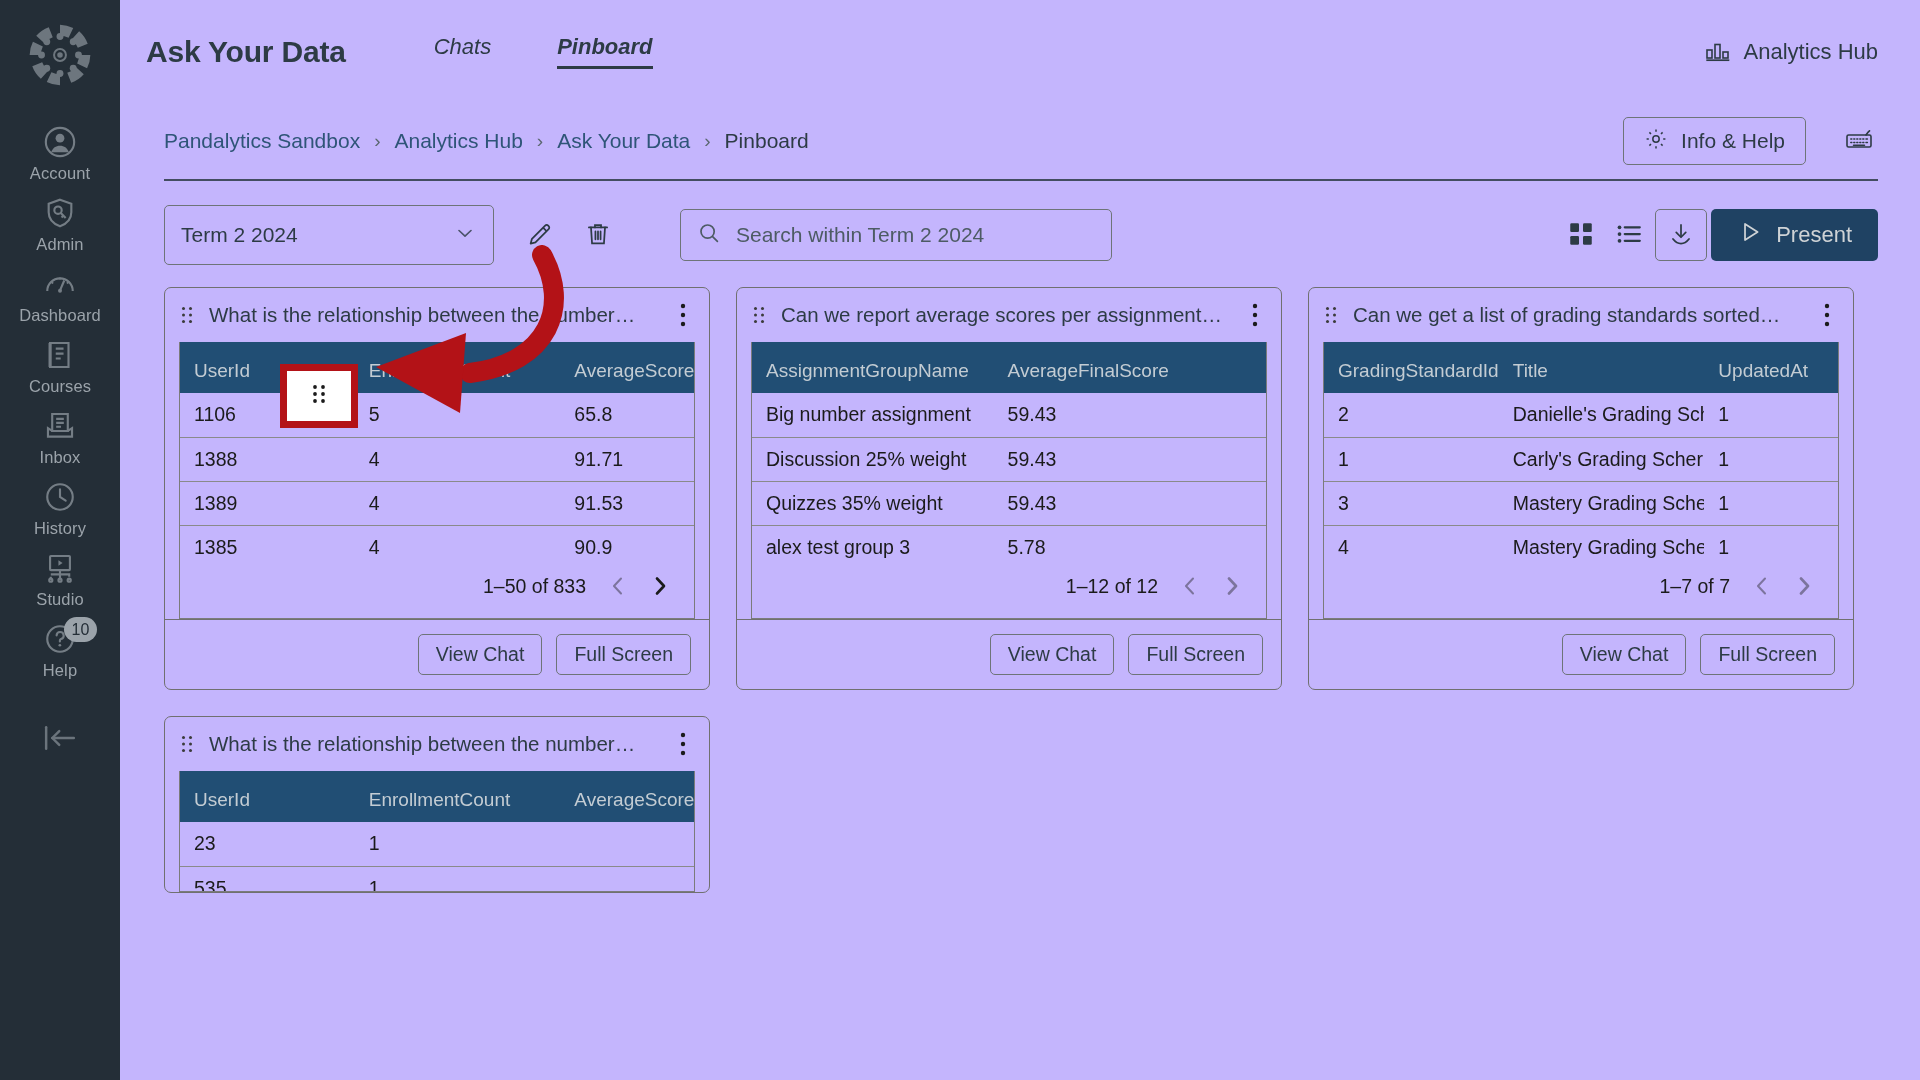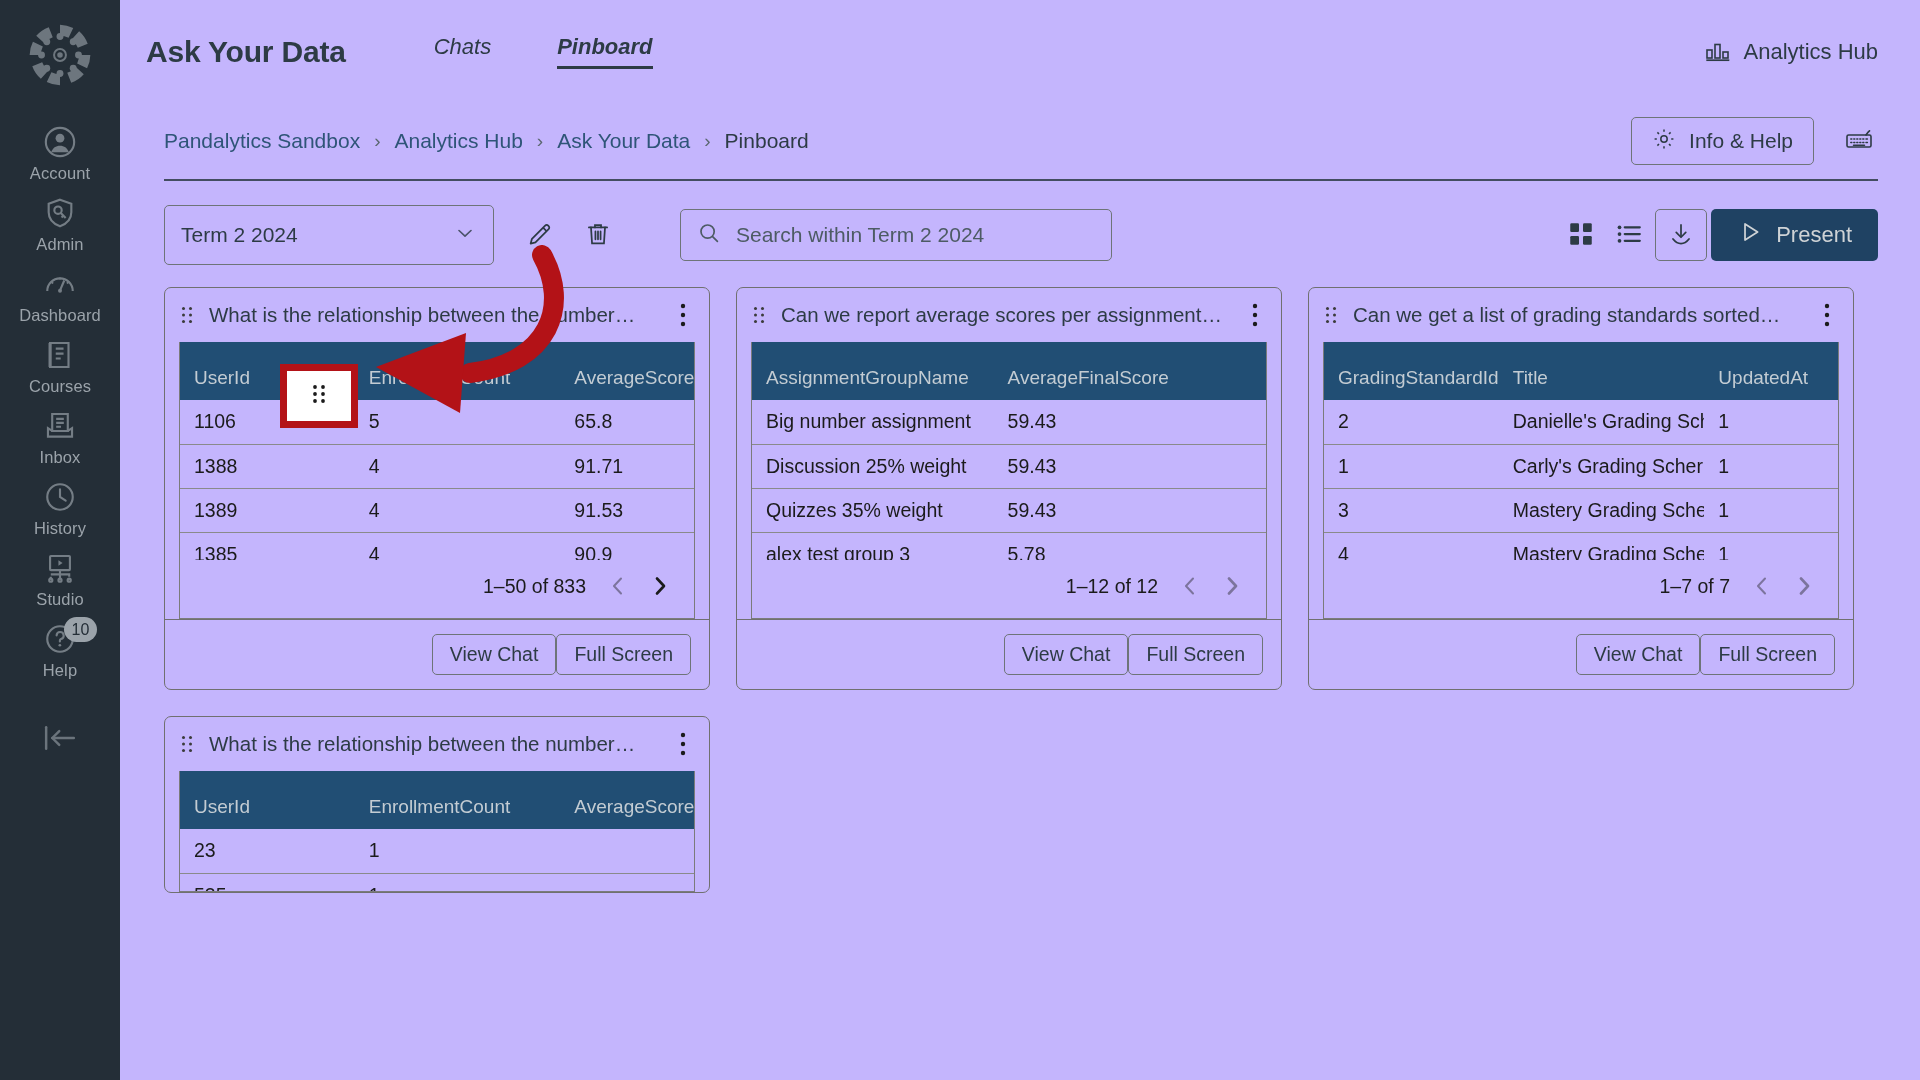--- a/index.html
+++ b/index.html
@@ -124,21 +124,21 @@
     color: #2f5578;
     cursor: pointer;
     white-space: nowrap;
   }
   .crumb.current { color: #2d3b45; cursor: default; }
   .crumb-sep {
     margin: 0 14px;
     color: #5b6770;
     font-size: 19px;
   }
-  .bc-right { margin-left: auto; display: flex; align-items: center; gap: 26px; justify-content: flex-end; }
+  .bc-right { margin-left: auto; display: flex; align-items: center; gap: 34px; justify-content: flex-end; }
   .info-help-btn {
     display: flex; align-items: center; gap: 13px;
     border: 1px solid #6e7478;
     border-radius: 5px;
     height: 48px;
     padding: 0 20px;
     font-size: 21px;
     color: #2d3b45;
     background: transparent;
     cursor: pointer;
@@ -261,21 +261,21 @@
     border-top: none;
     overflow: hidden;
   }
   table.data { width: 100%; border-collapse: collapse; table-layout: fixed; }
   table.data thead th {
     background: #214e74;
     color: #c3ccd3;
     font-size: 19px;
     font-weight: 400;
     text-align: left;
-    padding: 25px 0 11px 14px;
+    padding: 18px 0 11px 14px;
     height: 44px;
     white-space: nowrap;
     overflow: hidden;
   }
   table.data tbody td {
     font-size: 19.5px;
     color: #1b1b1b;
     padding: 9px 0 9px 14px;
     border-top: 1px solid #8a8a8a;
     height: 44px;
@@ -288,21 +288,21 @@
     display: flex; align-items: center; justify-content: flex-end;
     gap: 22px;
     padding: 14px 24px 20px 0;
     font-size: 19.5px;
     color: #1b1b1b;
   }
   .pager .arrow { cursor: pointer; display:flex; }
   .pager .arrow.disabled { opacity: .42; }
   .card-foot {
     border-top: 1px solid #707070;
-    display: flex; justify-content: flex-end; 
+    display: flex; justify-content: flex-end; gap: 14px;
     padding: 14px 18px;
   }
   .ghost-btn {
     border: 1px solid #6e7478;
     border-radius: 5px;
     background: transparent;
     color: #2d3b45;
     font-size: 19.5px;
     padding: 8px 17px;
     cursor: pointer;

